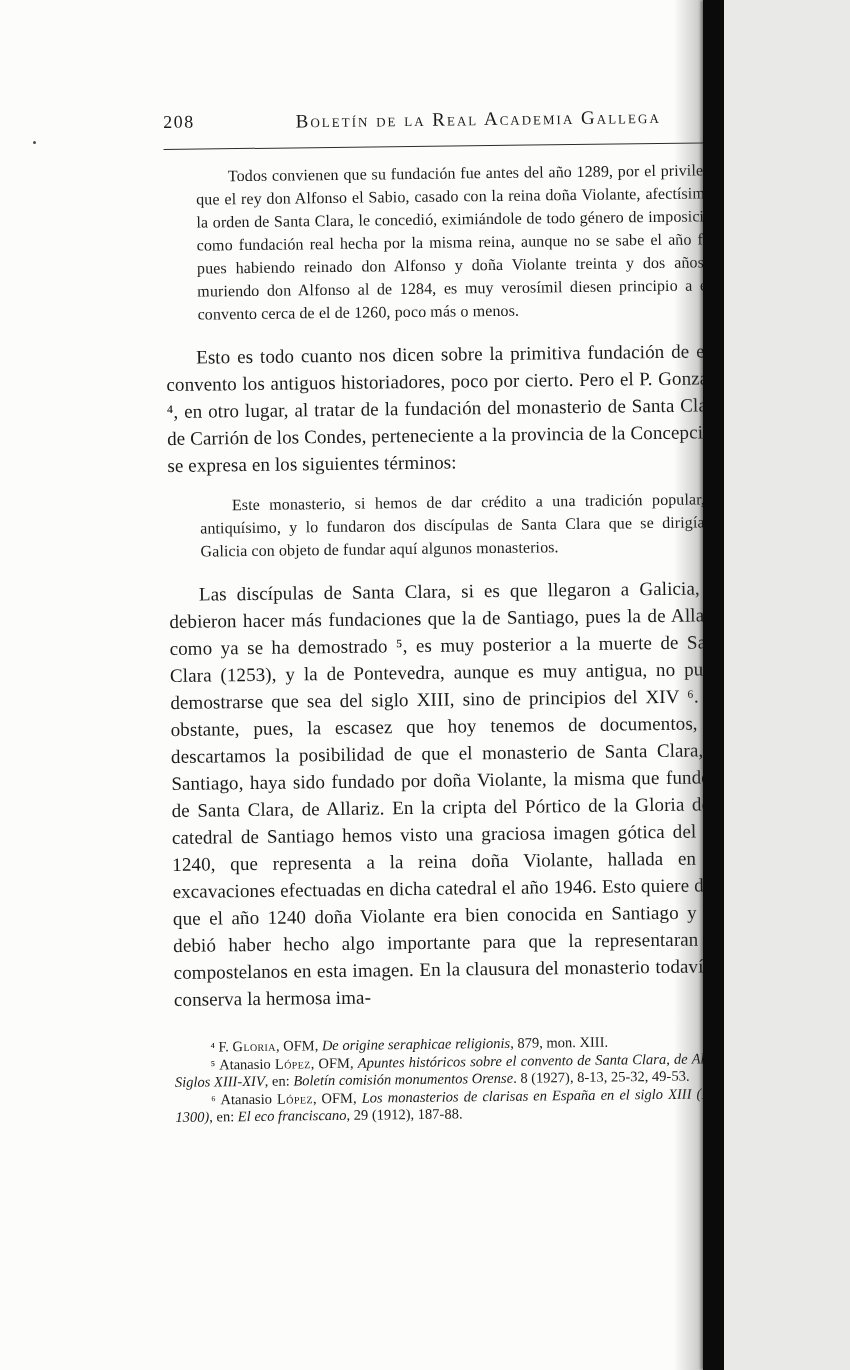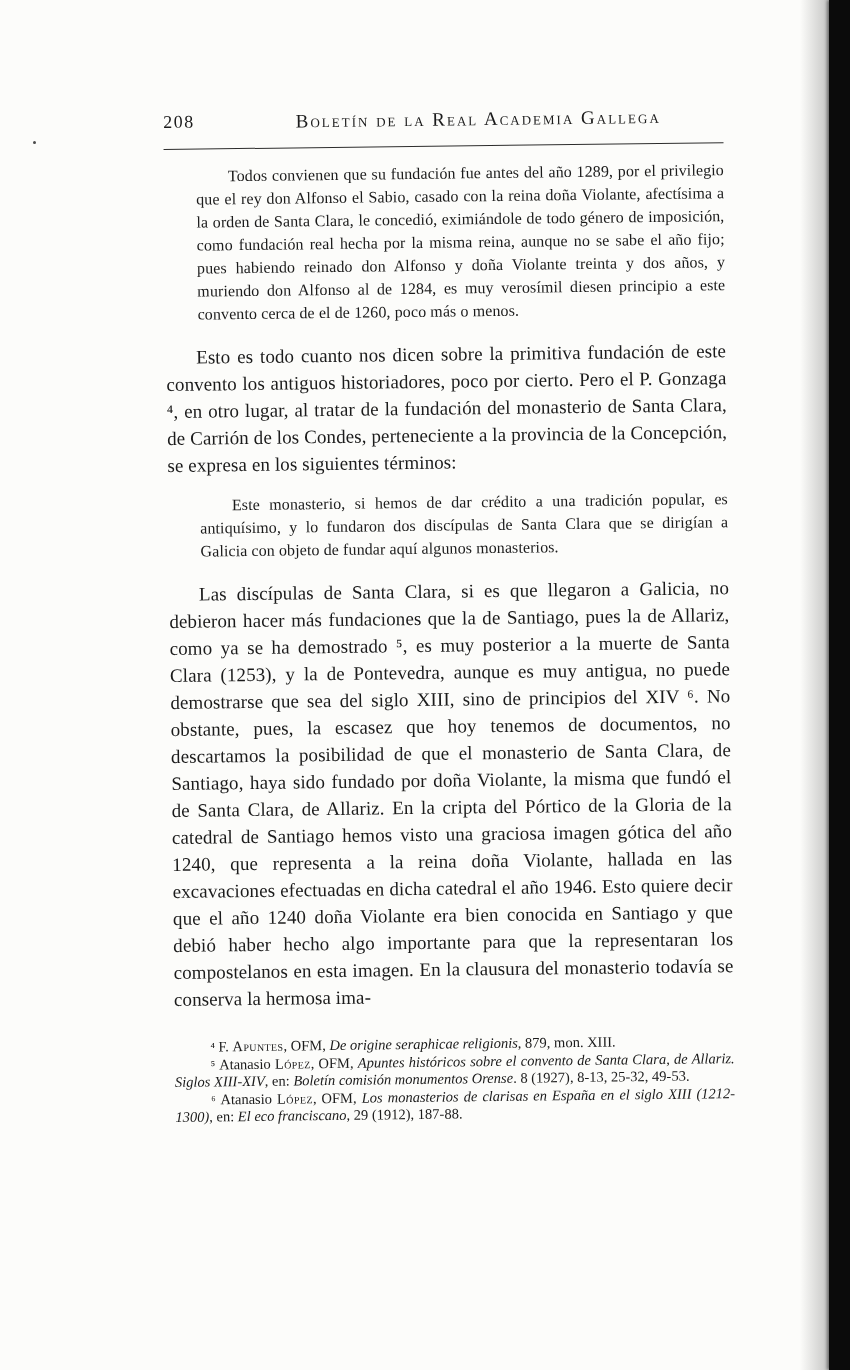--- a/index.html
+++ b/index.html
@@ -2,21 +2,21 @@
 <html lang="es"><head>
 <meta charset="utf-8">
 <style>
   html, body {
     margin: 0;
     padding: 0;
     background: #e9e9e7;
   }
   .page {
     position: relative;
-    width: 850px;
+    width: 724px;
     height: 1370px;
     background: #fcfcfa;
     overflow: hidden;
     font-family: "Liberation Serif", "DejaVu Serif", serif;
     color: #1b1b1b;
   }
   
   .scan-shadow {
     position: absolute;
     top: 0;
@@ -124,21 +124,21 @@
 
     <p class="quote">Todos convienen que su fundación fue antes del año 1289, por el privilegio que el rey don Alfonso el Sabio, casado con la reina doña Violante, afectísima a la orden de Santa Clara, le concedió, eximiándole de todo género de imposición, como fundación real hecha por la misma reina, aunque no se sabe el año fijo; pues habiendo reinado don Alfonso y doña Violante treinta y dos años, y muriendo don Alfonso al de 1284, es muy verosímil diesen principio a este convento cerca de el de 1260, poco más o menos.</p>
 
     <p class="para">Esto es todo cuanto nos dicen sobre la primitiva fundación de este convento los antiguos historiadores, poco por cierto. Pero el P. Gonzaga ⁴, en otro lugar, al tratar de la fundación del monasterio de Santa Clara, de Carrión de los Condes, perteneciente a la provincia de la Concepción, se expresa en los siguientes términos:</p>
 
     <p class="quote">Este monasterio, si hemos de dar crédito a una tradición popular, es antiquísimo, y lo fundaron dos discípulas de Santa Clara que se dirigían a Galicia con objeto de fundar aquí algunos monasterios.</p>
 
     <p class="para">Las discípulas de Santa Clara, si es que llegaron a Galicia, no debieron hacer más fundaciones que la de Santiago, pues la de Allariz, como ya se ha demostrado ⁵, es muy posterior a la muerte de Santa Clara (1253), y la de Pontevedra, aunque es muy antigua, no puede demostrarse que sea del siglo XIII, sino de principios del XIV ⁶. No obstante, pues, la escasez que hoy tenemos de documentos, no descartamos la posibilidad de que el monasterio de Santa Clara, de Santiago, haya sido fundado por doña Violante, la misma que fundó el de Santa Clara, de Allariz. En la cripta del Pórtico de la Gloria de la catedral de Santiago hemos visto una graciosa imagen gótica del año 1240, que representa a la reina doña Violante, hallada en las excavaciones efectuadas en dicha catedral el año 1946. Esto quiere decir que el año 1240 doña Violante era bien conocida en Santiago y que debió haber hecho algo importante para que la representaran los compostelanos en esta imagen. En la clausura del monasterio todavía se conserva la hermosa ima-</p>
 
     <div class="footnotes">
-      <p class="footnote"><span class="fn-marker">⁴ </span><span>F. </span><span class="sc">Apuntes</span><span>, OFM, </span><span class="it">De origine seraphicae religionis</span><span>, 879, mon. XIII.</span><span class="it"></span><span></span></p>
+      <p class="footnote"><span class="fn-marker">⁴ </span><span>F. </span><span class="sc">Gloria</span><span>, OFM, </span><span class="it">De origine seraphicae religionis</span><span>, 879, mon. XIII.</span><span class="it"></span><span></span></p>
 
       <p class="footnote"><span class="fn-marker">⁵ </span><span>Atanasio </span><span class="sc">López</span><span>, OFM, </span><span class="it">Apuntes históricos sobre el convento de Santa Clara, de Allariz. Siglos XIII-XIV</span><span>, en: </span><span class="it">Boletín comisión monumentos Orense</span><span>. 8 (1927), 8-13, 25-32, 49-53.</span></p>
 
       <p class="footnote"><span class="fn-marker">⁶ </span><span>Atanasio </span><span class="sc">López</span><span>, OFM, </span><span class="it">Los monasterios de clarisas en España en el siglo XIII (1212-1300)</span><span>, en: </span><span class="it">El eco franciscano</span><span>, 29 (1912), 187-88.</span></p>
     </div>
 
   </div>
 
   <div class="speck"></div>
   <div class="scan-shadow"></div>

